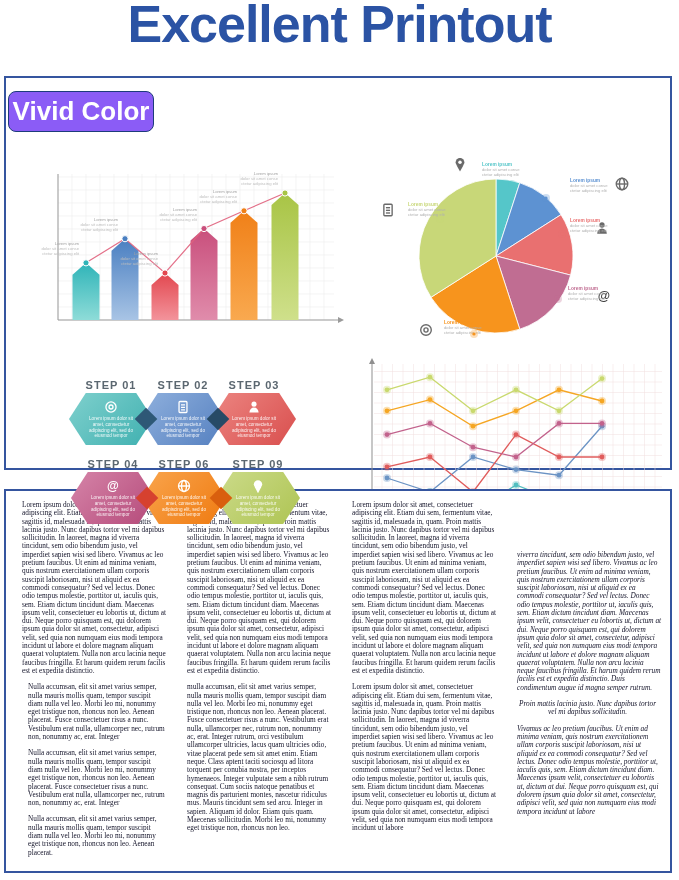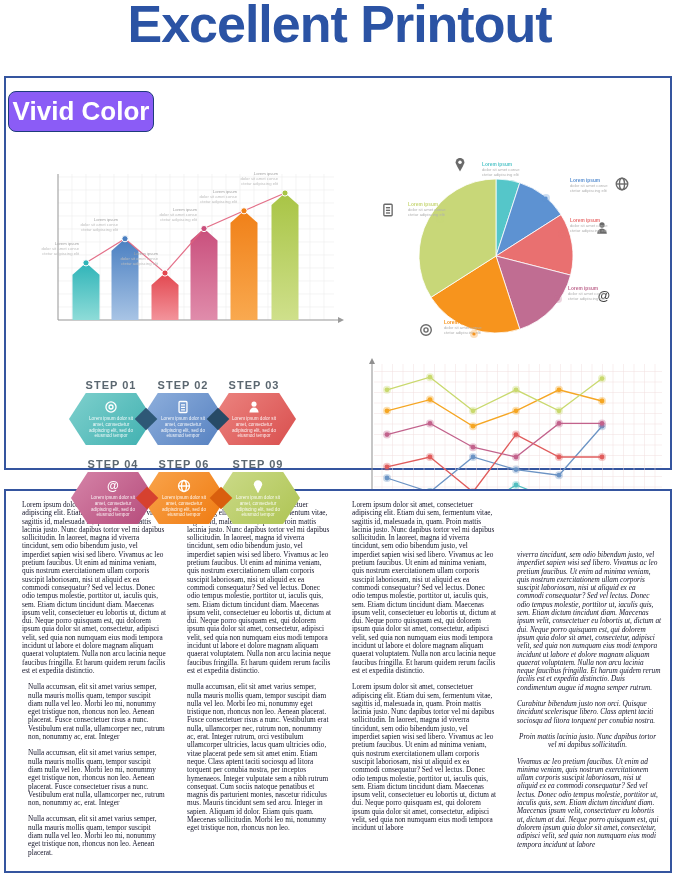--- a/index.html
+++ b/index.html
@@ -430,21 +430,20 @@
         <div class="pcol ">
           <p class=" ">Lorem ipsum dolor sit amet, consectetuer adipiscing elit. Etiam dui sem, fermentum vitae, sagittis id, malesuada in, quam. Proin mattis lacinia justo. Nunc dapibus tortor vel mi dapibus sollicitudin. In laoreet, magna id viverra tincidunt, sem odio bibendum justo, vel imperdiet sapien wisi sed libero. Vivamus ac leo pretium faucibus. Ut enim ad minima veniam, quis nostrum exercitationem ullam corporis suscipit laboriosam, nisi ut aliquid ex ea commodi consequatur? Sed vel lectus. Donec odio tempus molestie, porttitor ut, iaculis quis, sem. Etiam dictum tincidunt diam. Maecenas ipsum velit, consectetuer eu lobortis ut, dictum at dui. Neque porro quisquam est, qui dolorem ipsum quia dolor sit amet, consectetur, adipisci velit, sed quia non numquam eius modi tempora incidunt ut labore et dolore magnam aliquam quaerat voluptatem. Nulla non arcu lacinia neque faucibus fringilla. Et harum quidem rerum facilis est et expedita distinctio.</p>
           <p class=" ">mulla accumsan, elit sit amet varius semper, nulla mauris mollis quam, tempor suscipit diam nulla vel leo. Morbi leo mi, nonummy eget tristique non, rhoncus non leo. Aenean placerat. Fusce consectetuer risus a nunc. Vestibulum erat nulla, ullamcorper nec, rutrum non, nonummy ac, erat. Integer rutrum, orci vestibulum ullamcorper ultricies, lacus quam ultricies odio, vitae placerat pede sem sit amet enim. Etiam neque. Class aptent taciti sociosqu ad litora torquent per conubia nostra, per inceptos hymenaeos. Integer vulputate sem a nibh rutrum consequat. Cum sociis natoque penatibus et magnis dis parturient montes, nascetur ridiculus mus. Mauris tincidunt sem sed arcu. Integer in sapien. Aliquam id dolor. Etiam quis quam. Maecenas sollicitudin. Morbi leo mi, nonummy eget tristique non, rhoncus non leo.</p>
         </div>
         <div class="pcol ">
           <p class=" ">Lorem ipsum dolor sit amet, consectetuer adipiscing elit. Etiam dui sem, fermentum vitae, sagittis id, malesuada in, quam. Proin mattis lacinia justo. Nunc dapibus tortor vel mi dapibus sollicitudin. In laoreet, magna id viverra tincidunt, sem odio bibendum justo, vel imperdiet sapien wisi sed libero. Vivamus ac leo pretium faucibus. Ut enim ad minima veniam, quis nostrum exercitationem ullam corporis suscipit laboriosam, nisi ut aliquid ex ea commodi consequatur? Sed vel lectus. Donec odio tempus molestie, porttitor ut, iaculis quis, sem. Etiam dictum tincidunt diam. Maecenas ipsum velit, consectetuer eu lobortis ut, dictum at dui. Neque porro quisquam est, qui dolorem ipsum quia dolor sit amet, consectetur, adipisci velit, sed quia non numquam eius modi tempora incidunt ut labore et dolore magnam aliquam quaerat voluptatem. Nulla non arcu lacinia neque faucibus fringilla. Et harum quidem rerum facilis est et expedita distinctio.</p>
           <p class=" ">Lorem ipsum dolor sit amet, consectetuer adipiscing elit. Etiam dui sem, fermentum vitae, sagittis id, malesuada in, quam. Proin mattis lacinia justo. Nunc dapibus tortor vel mi dapibus sollicitudin. In laoreet, magna id viverra tincidunt, sem odio bibendum justo, vel imperdiet sapien wisi sed libero. Vivamus ac leo pretium faucibus. Ut enim ad minima veniam, quis nostrum exercitationem ullam corporis suscipit laboriosam, nisi ut aliquid ex ea commodi consequatur? Sed vel lectus. Donec odio tempus molestie, porttitor ut, iaculis quis, sem. Etiam dictum tincidunt diam. Maecenas ipsum velit, consectetuer eu lobortis ut, dictum at dui. Neque porro quisquam est, qui dolorem ipsum quia dolor sit amet, consectetur, adipisci velit, sed quia non numquam eius modi tempora incidunt ut labore</p>
         </div>
         <div class="pcol italic">
           <p class=" ">viverra tincidunt, sem odio bibendum justo, vel imperdiet sapien wisi sed libero. Vivamus ac leo pretium faucibus. Ut enim ad minima veniam, quis nostrum exercitationem ullam corporis suscipit laboriosam, nisi ut aliquid ex ea commodi consequatur? Sed vel lectus. Donec odio tempus molestie, porttitor ut, iaculis quis, sem. Etiam dictum tincidunt diam. Maecenas ipsum velit, consectetuer eu lobortis ut, dictum at dui. Neque porro quisquam est, qui dolorem ipsum quia dolor sit amet, consectetur, adipisci velit, sed quia non numquam eius modi tempora incidunt ut labore et dolore magnam aliquam quaerat voluptatem. Nulla non arcu lacinia neque faucibus fringilla. Et harum quidem rerum facilis est et expedita distinctio. Duis condimentum augue id magna semper rutrum.</p>
-          <p class=" ">Curabitur bibendum justo non orci. Quisque tincidunt scelerisque libero. Class aptent taciti sociosqu ad litora torquent per conubia nostra.</p>
           <p class=" right">Proin mattis lacinia justo. Nunc dapibus tortor vel mi dapibus sollicitudin.</p>
           <p class=" ">Vivamus ac leo pretium faucibus. Ut enim ad minima veniam, quis nostrum exercitationem ullam corporis suscipit laboriosam, nisi ut aliquid ex ea commodi consequatur? Sed vel lectus. Donec odio tempus molestie, porttitor ut, iaculis quis, sem. Etiam dictum tincidunt diam. Maecenas ipsum velit, consectetuer eu lobortis ut, dictum at dui. Neque porro quisquam est, qui dolorem ipsum quia dolor sit amet, consectetur, adipisci velit, sed quia non numquam eius modi tempora incidunt ut labore</p>
         </div>
       </div>
   </div>
 
   <div class="panel-label" id="vivid-label">Vivid Color</div>
 </div>
 
 </body></html>

